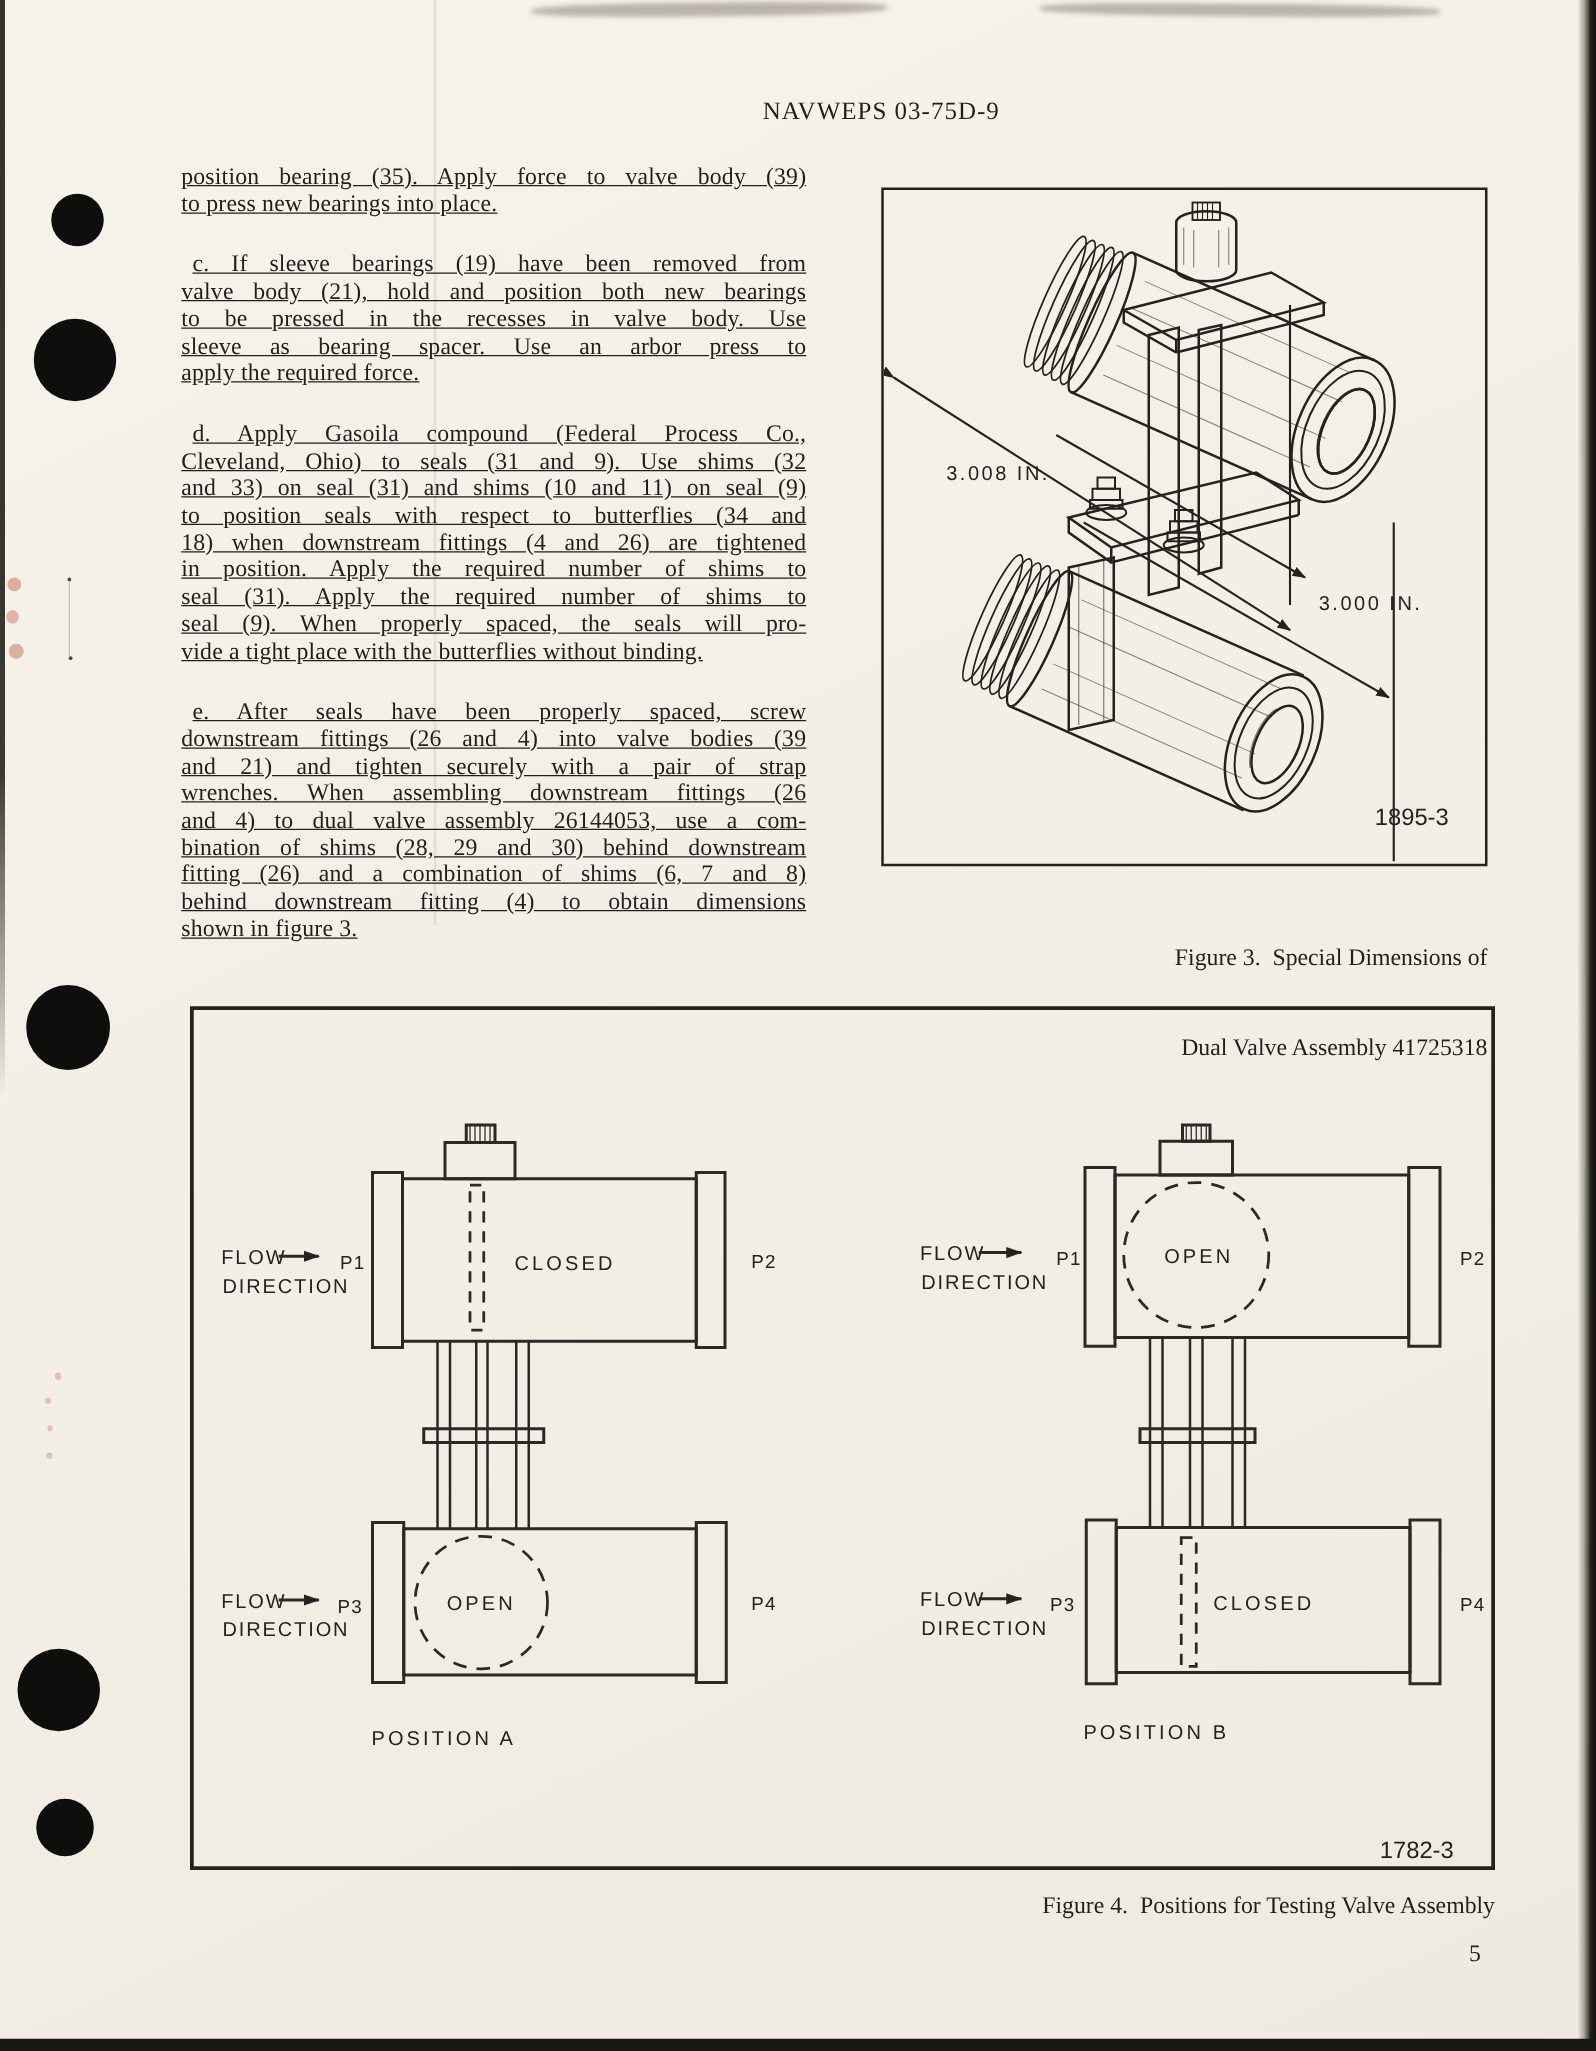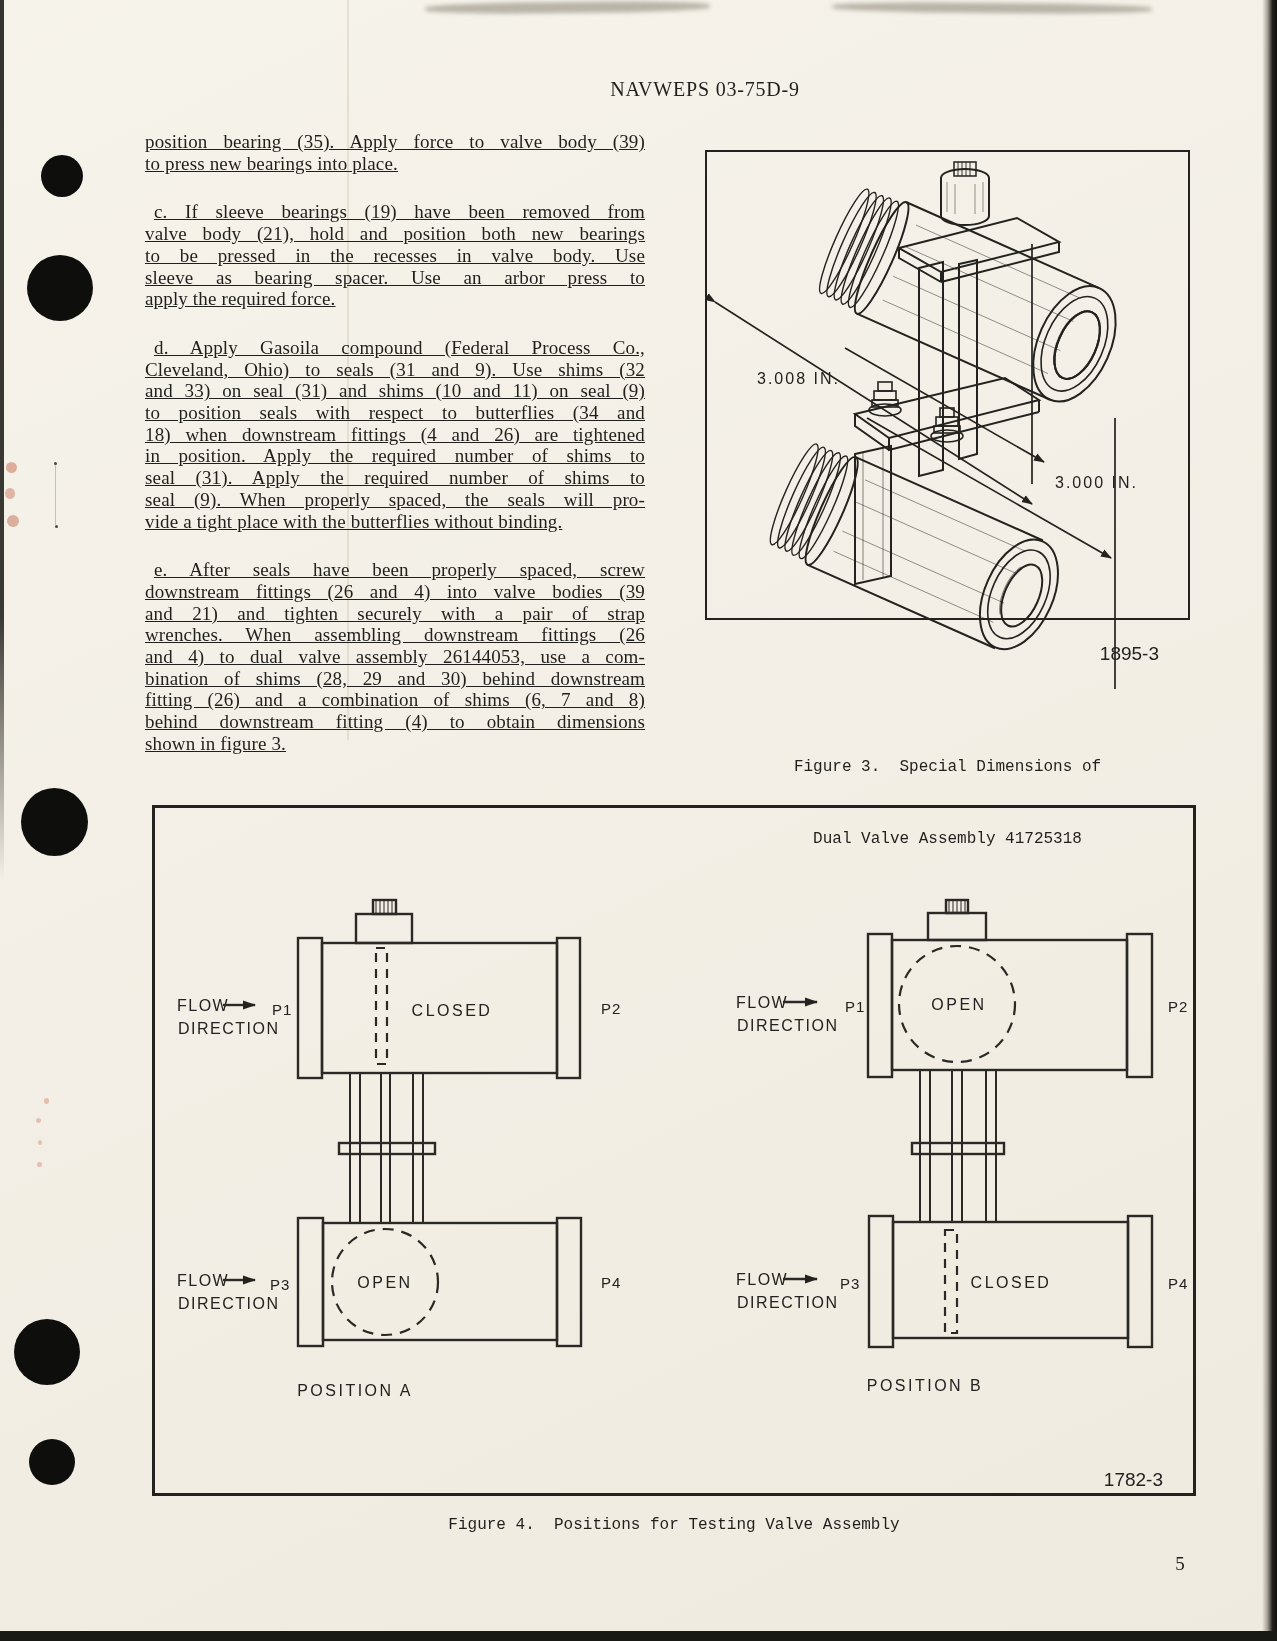--- a/index.html
+++ b/index.html
@@ -23,23 +23,23 @@
   
   .header{position:absolute;left:405px;top:78px;width:600px;text-align:center;
     font-size:20px;letter-spacing:.8px;white-space:pre-wrap;}
   .bodycol{position:absolute;left:145px;top:131px;width:500px;font-size:19px;}
   .para{margin:0 0 27px 0;text-decoration:underline;}
   .bline{line-height:21.7px;letter-spacing:.15px;}
   .jline{text-align:justify;text-align-last:justify;}
   .lline{text-align:left;white-space:pre-wrap;}
   .indent{text-indent:9px;}
   .figbox{position:absolute;box-sizing:border-box;border:3px solid #23221e;background:transparent;}
-  #fig3box{left:705px;top:150px;width:485px;height:470px;border-width:2px;}
+  #fig3box{left:705px;top:150px;width:485px;height:543px;border-width:2px;}
   #fig4box{left:152px;top:805px;width:1044px;height:691px;}
-  .caption{position:absolute;text-align:center;font-size:16px;line-height:24px;white-space:pre-wrap;font-family:Liberation Mono, monospace;}
+  .caption{position:absolute;text-align:right;font-size:19px;line-height:24px;white-space:pre-wrap;}
   #fig3caption{left:705px;top:707px;width:485px;}
   #fig4caption{left:152px;top:1513px;width:1044px;}
   .pagenum{position:absolute;left:1150px;top:1553px;width:60px;text-align:center;font-size:19px;}
   svg{display:block;}
   text{font-family:"Liberation Sans", sans-serif;fill:#232220;}
 </style>
 </head>
 <body>
 
 <div class="edge-right"></div>

